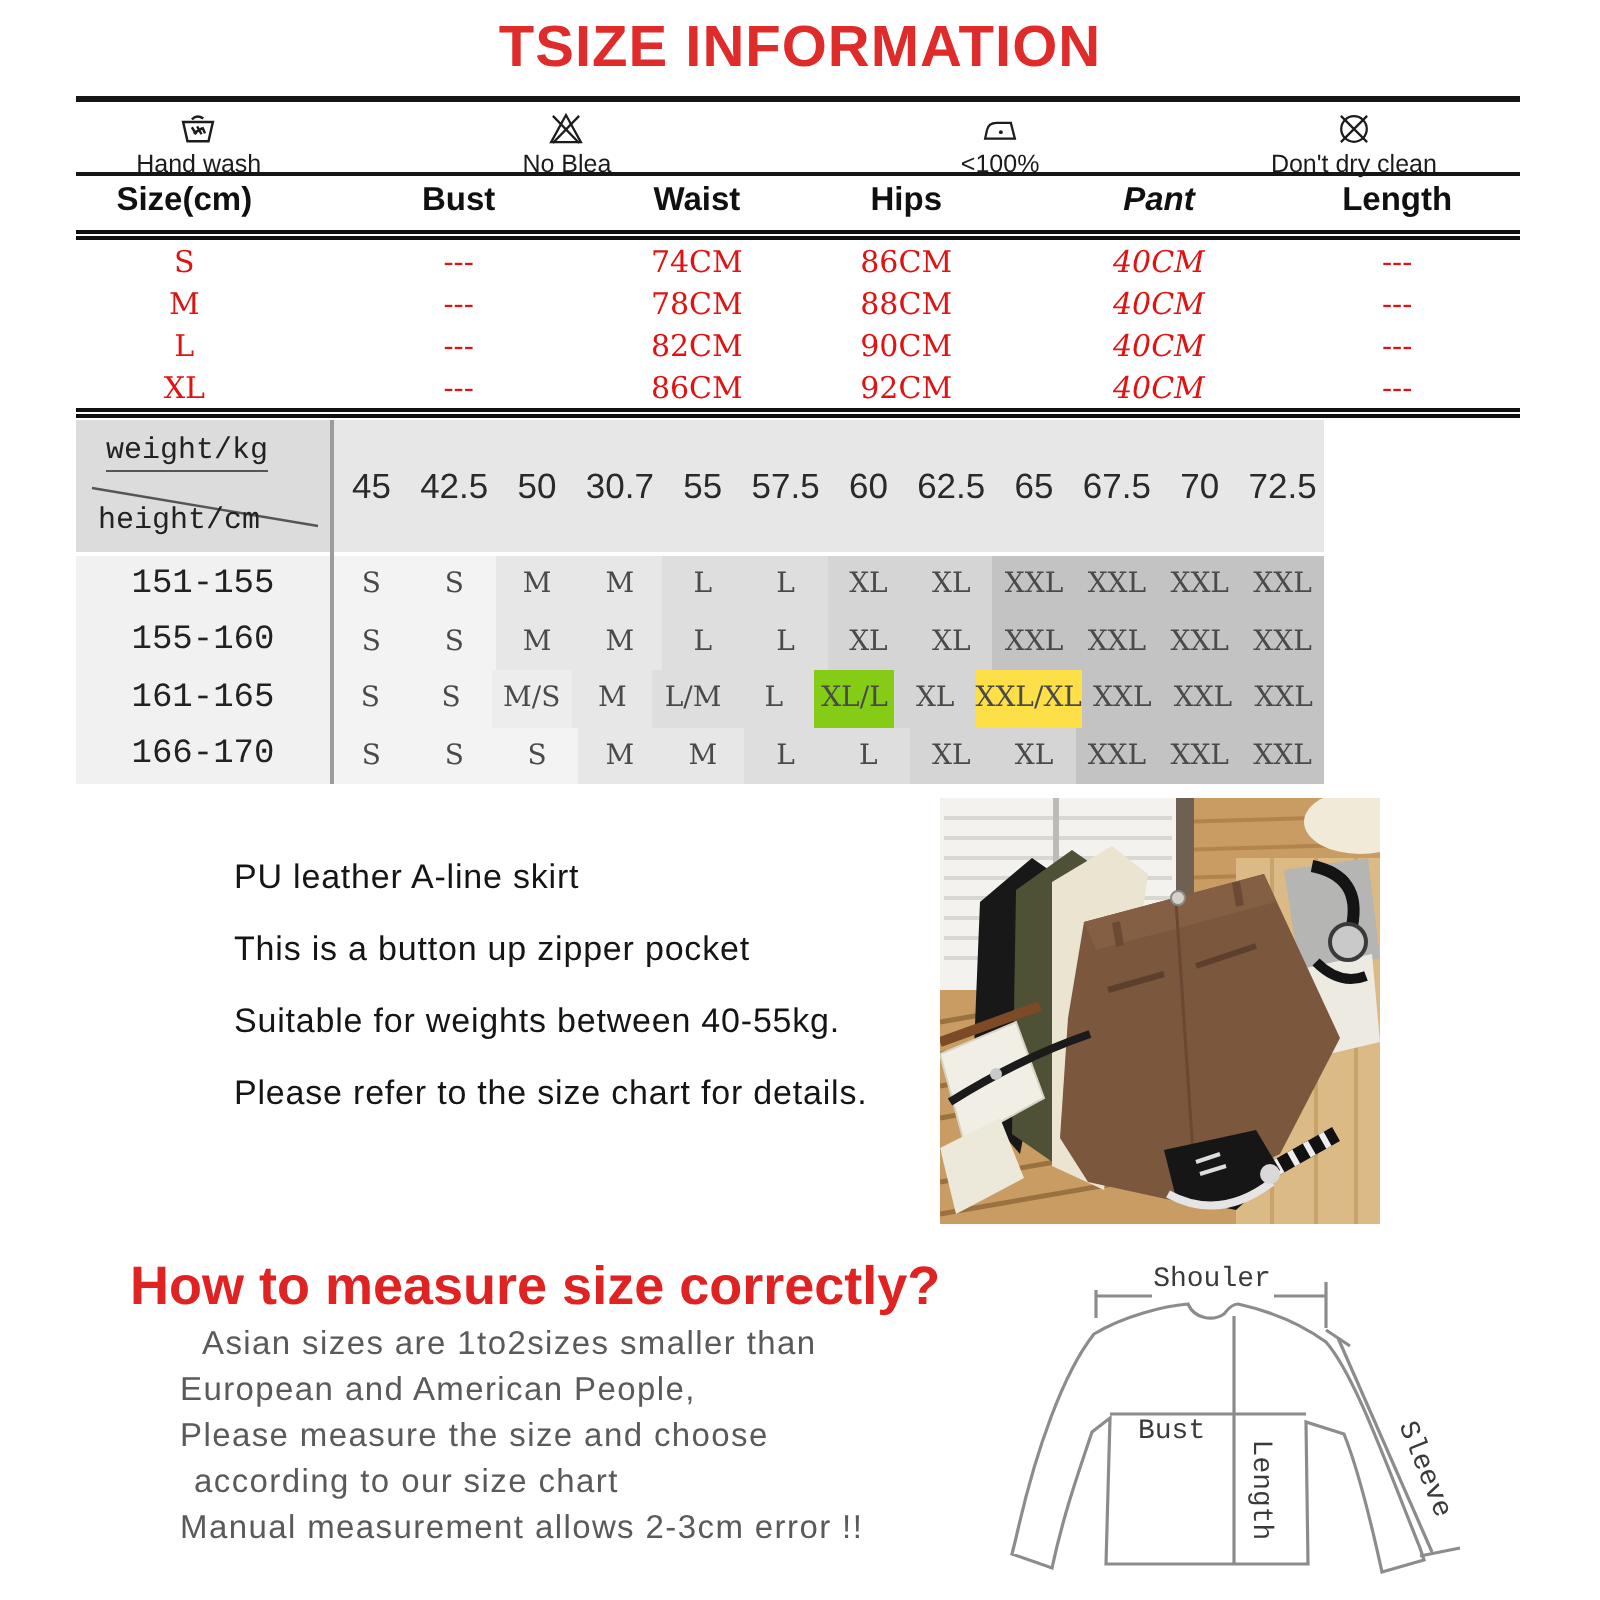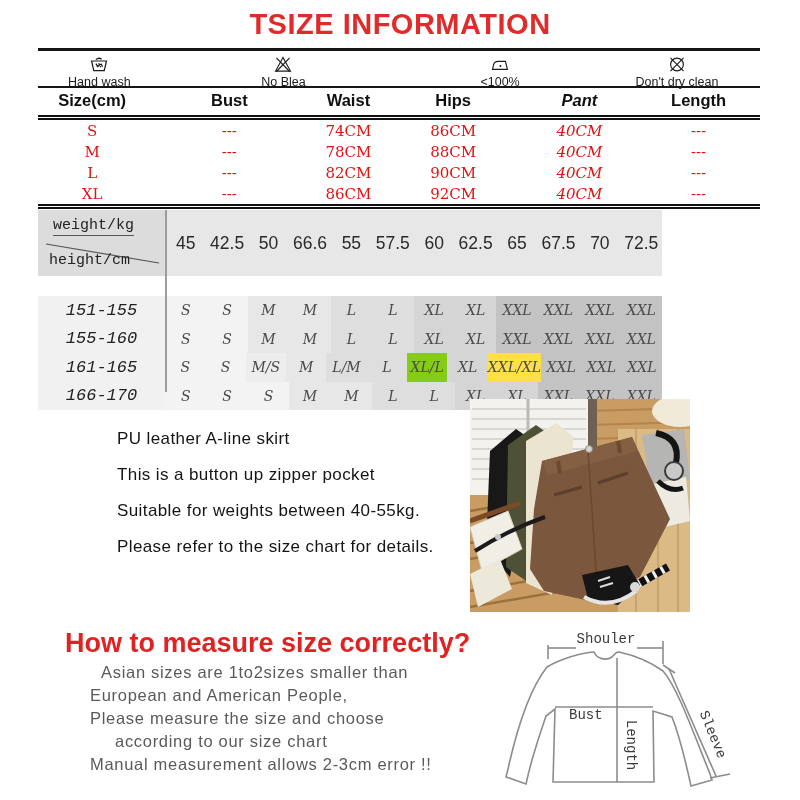--- a/index.html
+++ b/index.html
@@ -33,41 +33,41 @@
   .matrix{position:absolute;left:38px;top:210px;width:624px;}
   .mx-divider{position:absolute;left:127px;top:0;width:2px;height:182px;background:#9c9c9c;z-index:3;}
   .mx-header{display:flex;height:66px;}
   .mx-corner{width:127px;background:#dcdcdc;position:relative;
              font-family:"Liberation Mono",monospace;color:#222;}
   .mx-corner-top{position:absolute;top:7px;left:15px;font-size:15px;border-bottom:1px solid #555;padding-bottom:1px;}
   .mx-corner-bottom{position:absolute;bottom:7px;left:11px;font-size:15px;}
   .mx-corner svg{position:absolute;inset:0;}
   .mx-weights{flex:1;background:#e7e7e7;display:grid;grid-template-columns:repeat(12,1fr);align-items:center;}
   .mx-weight{text-align:center;font-size:17.5px;color:#2a2a2a;}
-  .mx-body{margin-top:20px;font-style:italic;}
+  .mx-body{margin-top:2px;}
   .mx-row{display:flex;height:28.5px;}
   .mx-height{width:127px;background:#f1f1f1;display:flex;align-items:center;justify-content:center;
              font-family:"Liberation Mono",monospace;font-size:17px;color:#222;}
   .mx-cells{flex:1;display:grid;grid-template-columns:repeat(12,1fr);}
   .mx-cell{display:flex;align-items:center;justify-content:center;white-space:nowrap;
            font-family:"DejaVu Serif",serif;font-size:14px;color:#4a4a4a;}
 
   
   .desc{position:absolute;left:117px;top:430px;color:#151515;font-size:17px;letter-spacing:.4px;}
   .desc p{margin:0 0 19px;line-height:17px;}
   .photo{position:absolute;left:470px;top:399px;width:220px;height:213px;}
   .photo svg{display:block;}
 
   
   .measure-head{position:absolute;left:65px;top:628px;font-size:27px;font-weight:bold;color:#e02222;}
   .measure-text{position:absolute;left:90px;top:664px;width:390px;color:#5a5a5a;
                 font-size:16.5px;letter-spacing:.7px;}
   .measure-text p{margin:0 0 6px;line-height:17px;}
   .measure-text p.ind1{padding-left:11px;}
-  .measure-text p.ind2{padding-left:7px;margin-left:18px;}
+  .measure-text p.ind2{padding-left:7px;}
 
   .diagram{position:absolute;left:502px;top:614px;width:296px;height:186px;}
   .diagram text{font-family:"Liberation Mono",monospace;font-size:14px;fill:#3a3a3a;}
 </style>
 </head>
 <body>
 
 <div class="page">
 
   <div class="title">TSIZE INFORMATION</div>
@@ -166,21 +166,21 @@
         <svg width="127" height="66">
           <line x1="8" y1="34" x2="121" y2="53" stroke="#555" stroke-width="1.2"></line>
         </svg>
         <span class="mx-corner-top">weight/kg</span>
         <span class="mx-corner-bottom">height/cm</span>
       </div>
       <div class="mx-weights">
           <div class="mx-weight">45</div>
           <div class="mx-weight">42.5</div>
           <div class="mx-weight">50</div>
-          <div class="mx-weight">66.6</div>
+          <div class="mx-weight">30.7</div>
           <div class="mx-weight">55</div>
           <div class="mx-weight">57.5</div>
           <div class="mx-weight">60</div>
           <div class="mx-weight">62.5</div>
           <div class="mx-weight">65</div>
           <div class="mx-weight">67.5</div>
           <div class="mx-weight">70</div>
           <div class="mx-weight">72.5</div>
         </div>
     </div>

